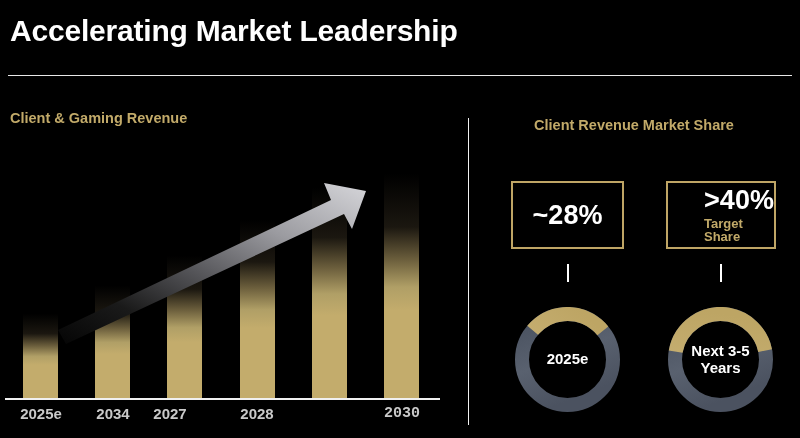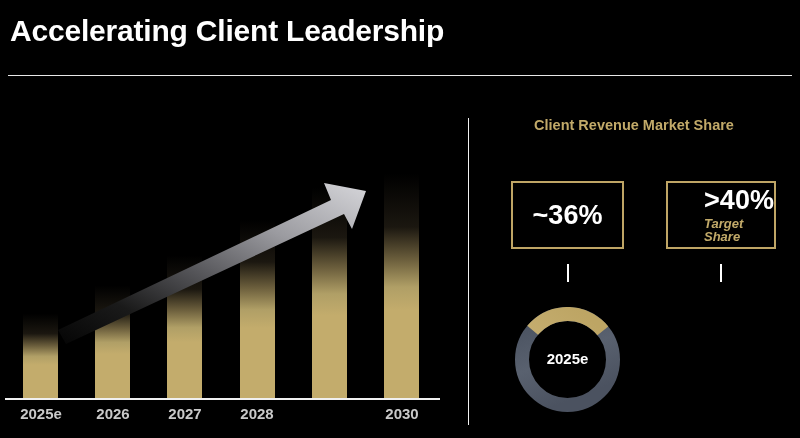--- a/index.html
+++ b/index.html
@@ -168,21 +168,20 @@
     font-weight: bold;
     color: #ffffff;
     line-height: 1;
   }
   .stat-sub {
     margin-top: 3px;
     font-size: 13px;
     font-weight: bold;
     color: #c2aa69;
     line-height: 1;
-    font-style: italic;
   }
 
   .connector {
     position: absolute;
     top: 163px;
     width: 1.5px;
     height: 18px;
     background: #ffffff;
   }
   #connector-current { left: 99px; }
@@ -212,27 +211,28 @@
     color: #ffffff;
     line-height: 1.12;
     white-space: pre-line;
   }
 </style>
 </head>
 <body>
 
 <div id="slide">
 
-  <div id="page-title">Accelerating Client Leadership</div>
+  <div id="page-title">Accelerating Market Leadership</div>
   <div id="header-divider"></div>
 
   <div id="panel-divider"></div>
 
   <div id="left-panel">
 
+    <div id="left-eyebrow">Client &amp; Gaming Revenue</div>
 
 
     <div id="bar-chart">
       <div id="chart-axis"></div>
 
       <div class="bar" style="left: 23px; height: 86.8px;"></div>
       <div class="bar" style="left: 95px; height: 115.7px;"></div>
       <div class="bar" style="left: 167px; height: 147.3px;"></div>
       <div class="bar" style="left: 240px; height: 184.1px;"></div>
       <div class="bar" style="left: 312px; height: 217px;"></div>
@@ -245,34 +245,34 @@
             <stop offset="22%" stop-color="#1a1a1a"></stop>
             <stop offset="45%" stop-color="#56565a"></stop>
             <stop offset="70%" stop-color="#9b9ba0"></stop>
             <stop offset="100%" stop-color="#d6d6da"></stop>
           </linearGradient>
         </defs>
         <path d="M58,235 L331,105 L324,88 L366,96 L352,134 L344,119 L66,249 Z" fill="url(#arrowGrad)"></path>
       </svg>
 
       <div class="bar-label" style="left:6px;">2025e</div>
-      <div class="bar-label" style="left:78px;">2026</div>
-      <div class="bar-label" style="left:150px;">2027</div>
+      <div class="bar-label" style="left:78px;">2034</div>
+      <div class="bar-label" style="left:135px;">2027</div>
       <div class="bar-label" style="left:222px;">2028</div>
       <div class="bar-label" style="left:295px;margin-top:44px;">2029</div>
-      <div class="bar-label" style="left:367px;">2030</div>
+      <div class="bar-label" style="left:367px;font-family:Liberation Mono, monospace;">2030</div>
     </div>
   </div>
 
   <div id="right-panel">
 
     <div id="right-eyebrow">Client Revenue Market Share</div>
 
     <div id="stat-box-current" class="stat-box">
-      <div class="stat-value">~36%</div>
+      <div class="stat-value">~28%</div>
     </div>
 
     <div id="stat-box-target" class="stat-box">
       <div class="stat-value">&gt;40%</div>
       <div class="stat-sub">Target Share</div>
     </div>
 
     <div id="connector-current" class="connector"></div>
     <div id="connector-target" class="connector"></div>
 
@@ -288,15 +288,34 @@
             <stop offset="0%" stop-color="#cbb478"></stop>
             <stop offset="100%" stop-color="#bda564"></stop>
           </linearGradient>
         </defs>
         <circle cx="52.5" cy="52.5" r="45.5" fill="none" stroke="url(#grayGradA)" stroke-width="14"></circle>
         <circle id="arc-current" cx="52.5" cy="52.5" r="45.5" fill="none" stroke="url(#goldGradA)" stroke-width="14" transform="rotate(-140 52.5 52.5)" stroke-dasharray="80.05 205.84"></circle>
       </svg>
       <div class="donut-label">2025e</div>
     </div>
 
+    <div id="donut-target" class="donut">
+      <svg viewBox="0 0 105 105" width="105" height="105">
+        <defs>
+          <linearGradient id="grayGradB" x1="0" y1="0" x2="0.4" y2="1">
+            <stop offset="0%" stop-color="#48505e"></stop>
+            <stop offset="55%" stop-color="#59616f"></stop>
+            <stop offset="100%" stop-color="#4b5260"></stop>
+          </linearGradient>
+          <linearGradient id="goldGradB" x1="0" y1="0" x2="0" y2="1">
+            <stop offset="0%" stop-color="#cbb478"></stop>
+            <stop offset="100%" stop-color="#bda564"></stop>
+          </linearGradient>
+        </defs>
+        <circle cx="52.5" cy="52.5" r="45.5" fill="none" stroke="url(#grayGradB)" stroke-width="14"></circle>
+        <circle id="arc-target" cx="52.5" cy="52.5" r="45.5" fill="none" stroke="url(#goldGradB)" stroke-width="14" transform="rotate(-170 52.5 52.5)" stroke-dasharray="125.79 160.10"></circle>
+      </svg>
+      <div class="donut-label">Next 3-5
+Years</div>
+    </div>
 
   </div>
 </div>
 
 </body></html>

